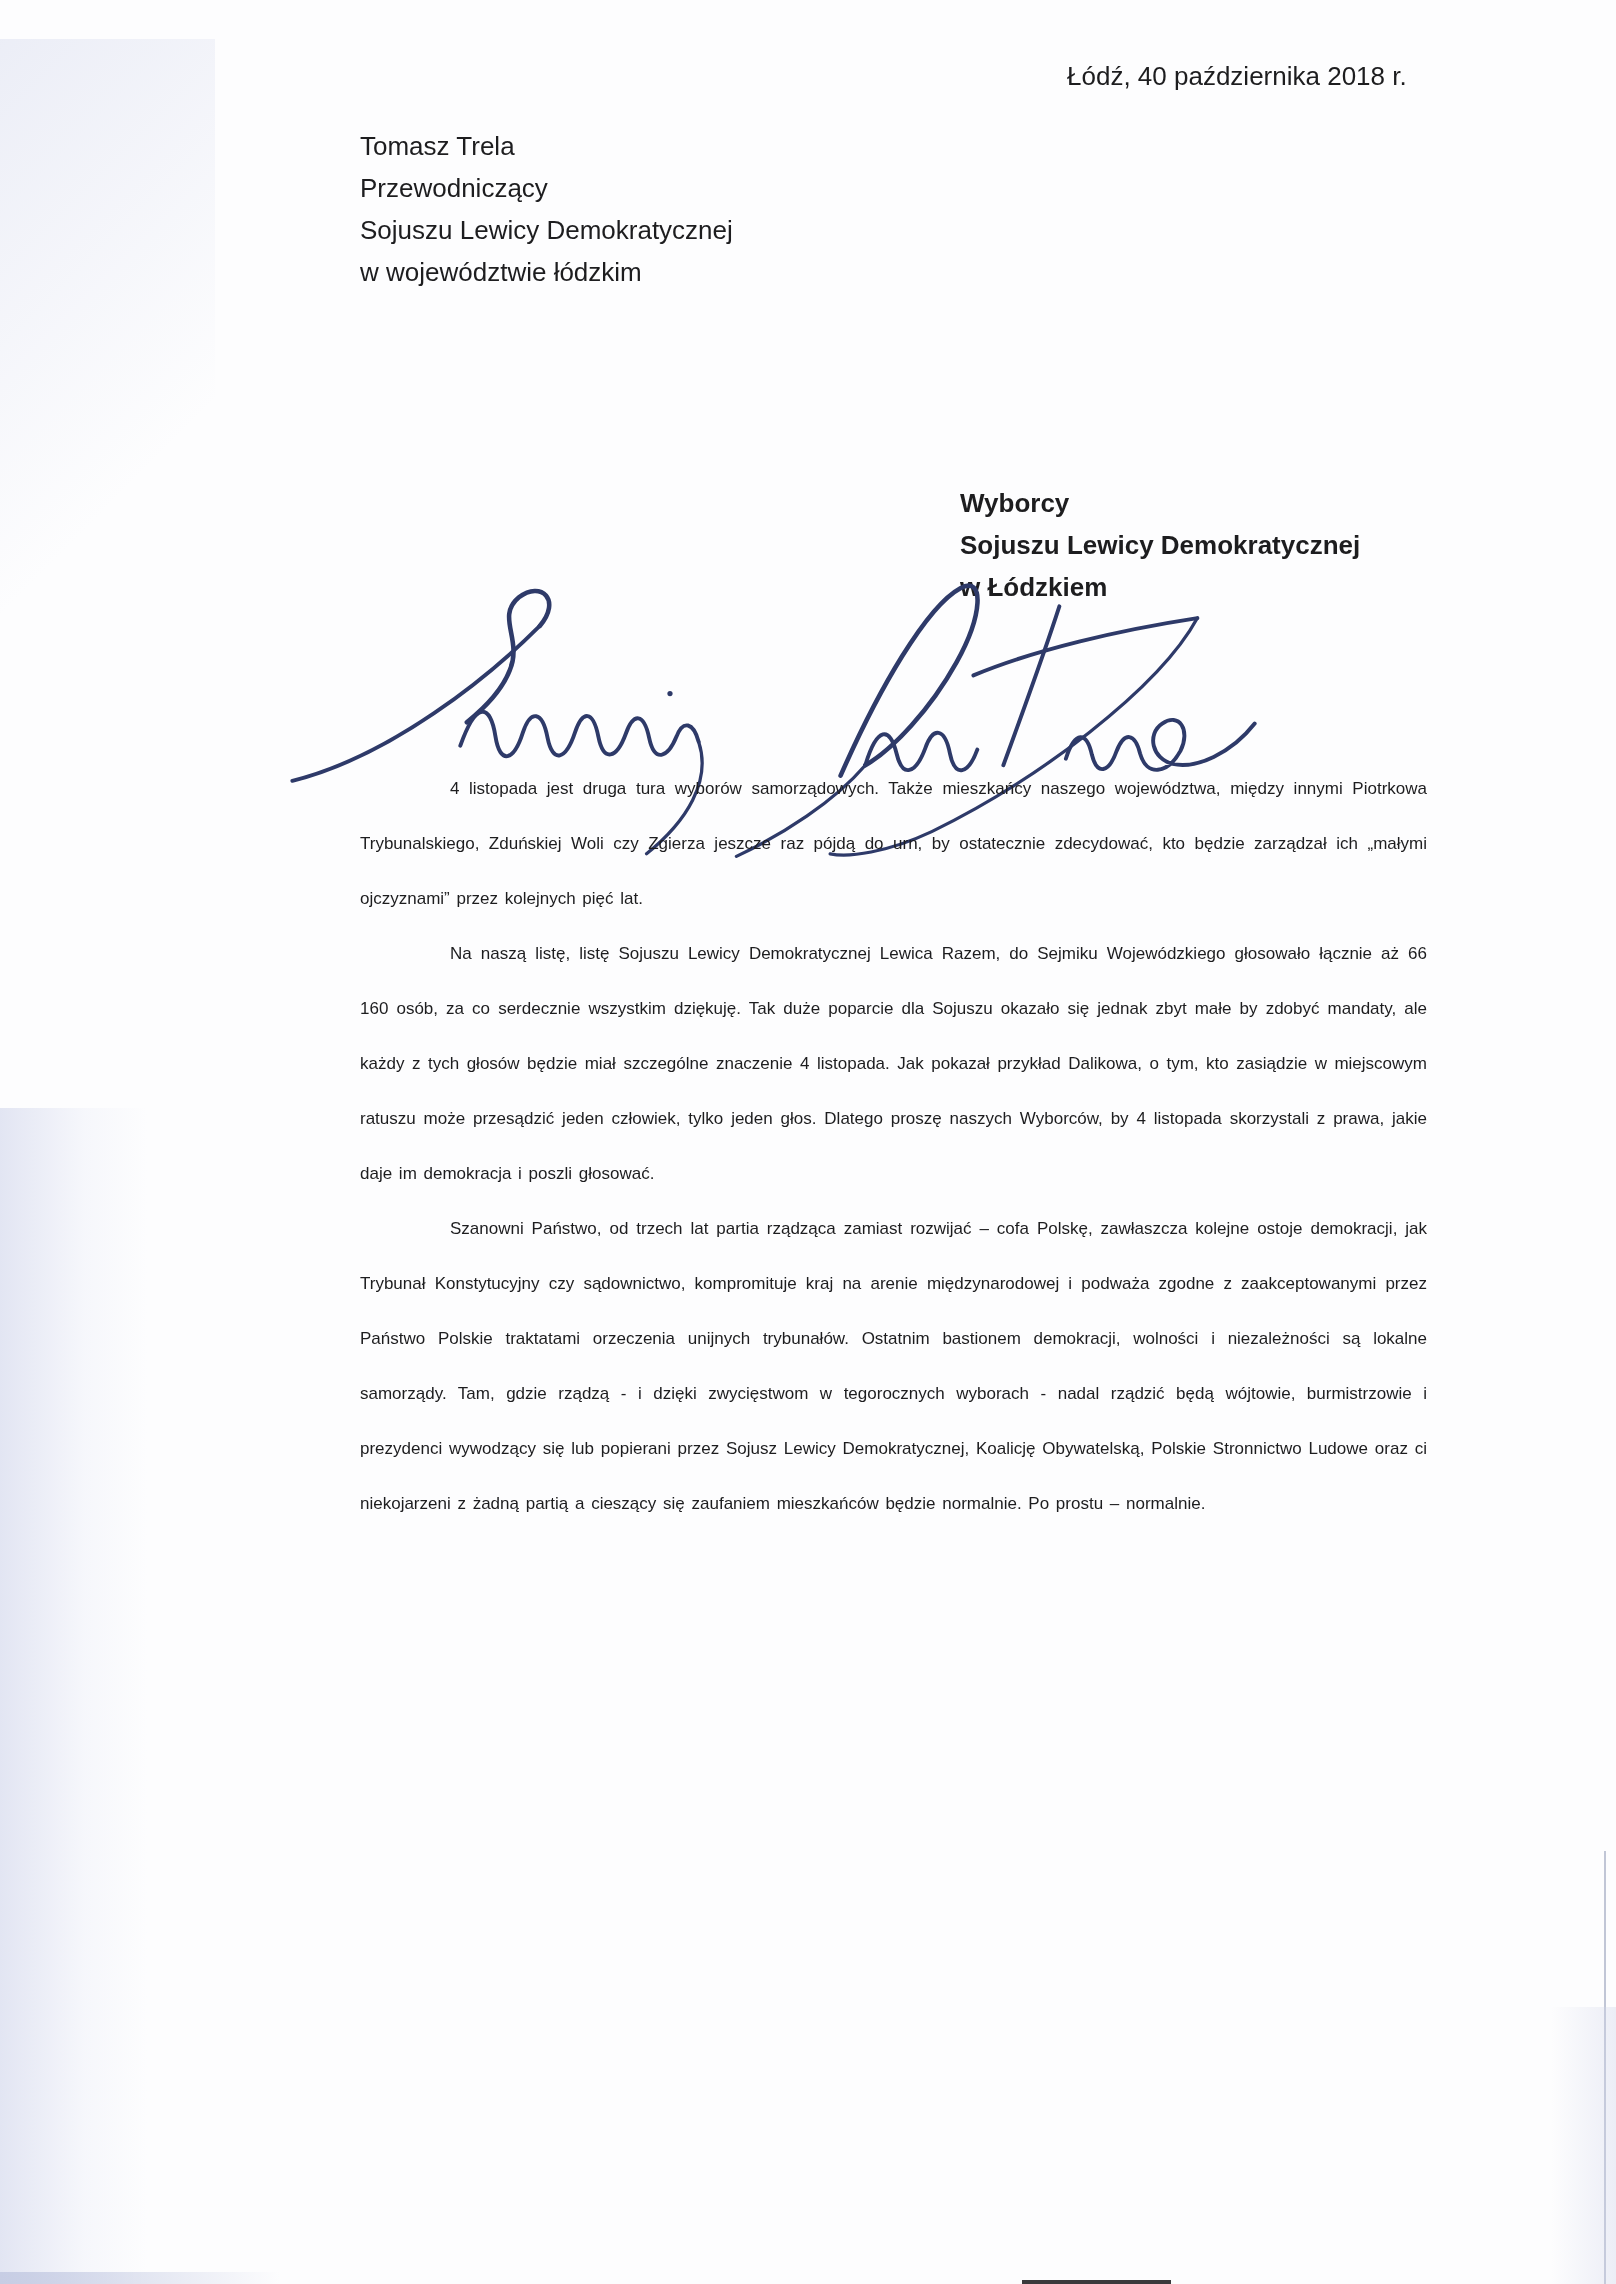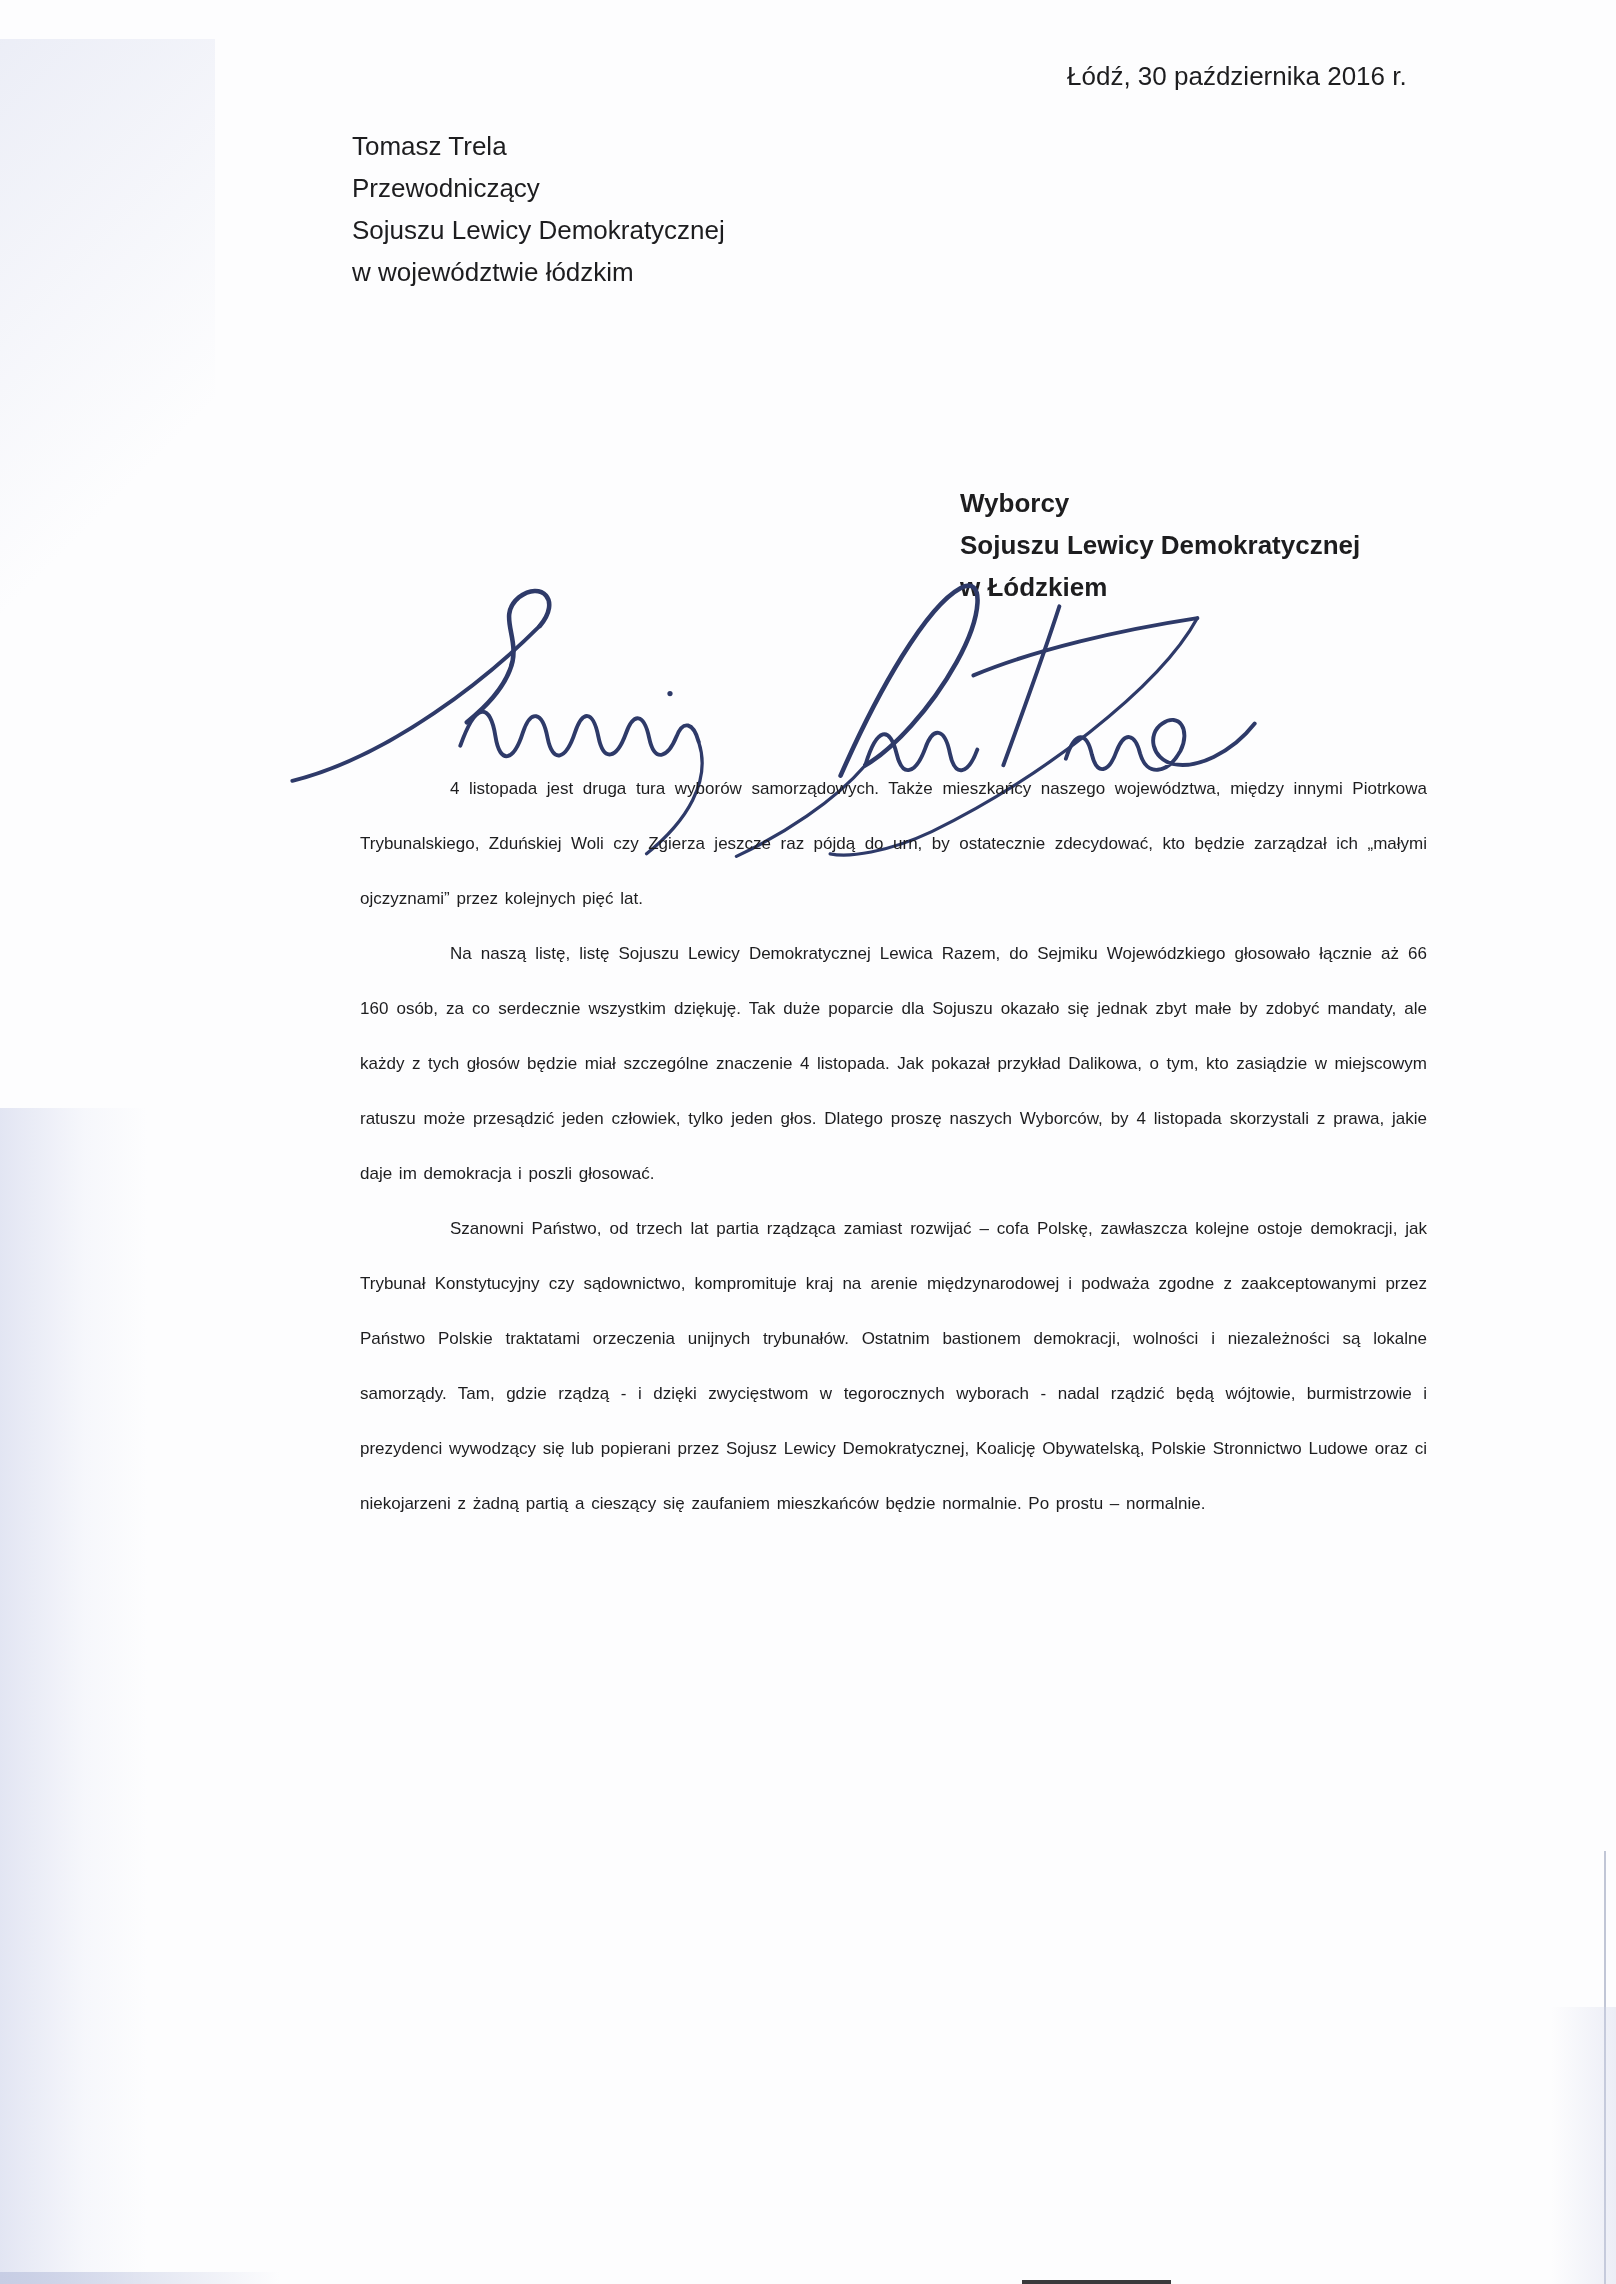--- a/index.html
+++ b/index.html
@@ -44,21 +44,21 @@
   }
   
   .date-line {
     position: absolute;
     top: 61px; left: 1067px;
     font-size: 26px;
     white-space: nowrap;
   }
   .sender-block {
     position: absolute;
-    top: 125px; left: 352px;
+    top: 125px; left: 360px;
     font-size: 26px;
     line-height: 42px;
   }
   .recipient-block {
     position: absolute;
     top: 482px; left: 948px;
     font-size: 26px;
     line-height: 42px;
     font-weight: bold;
     margin-left: 12px;
@@ -89,21 +89,21 @@
 
 <div class="page">
 
   <div class="artifact shadow-top-left"></div>
   <div class="artifact shadow-bottom-left"></div>
   <div class="artifact strip-bottom-left"></div>
   <div class="artifact edge-line-right"></div>
   <div class="artifact mottle-bottom-right"></div>
   <div class="artifact mark-bottom"></div>
 
-  <div class="date-line">Łódź, 30 października 2016 r.</div>
+  <div class="date-line">Łódź, 40 października 2018 r.</div>
 
   <div class="sender-block">
     <div>Tomasz Trela</div>
     <div>Przewodniczący</div>
     <div>Sojuszu Lewicy Demokratycznej</div>
     <div>w województwie łódzkim</div>
   </div>
 
   <div class="recipient-block">
     <div>Wyborcy</div>

